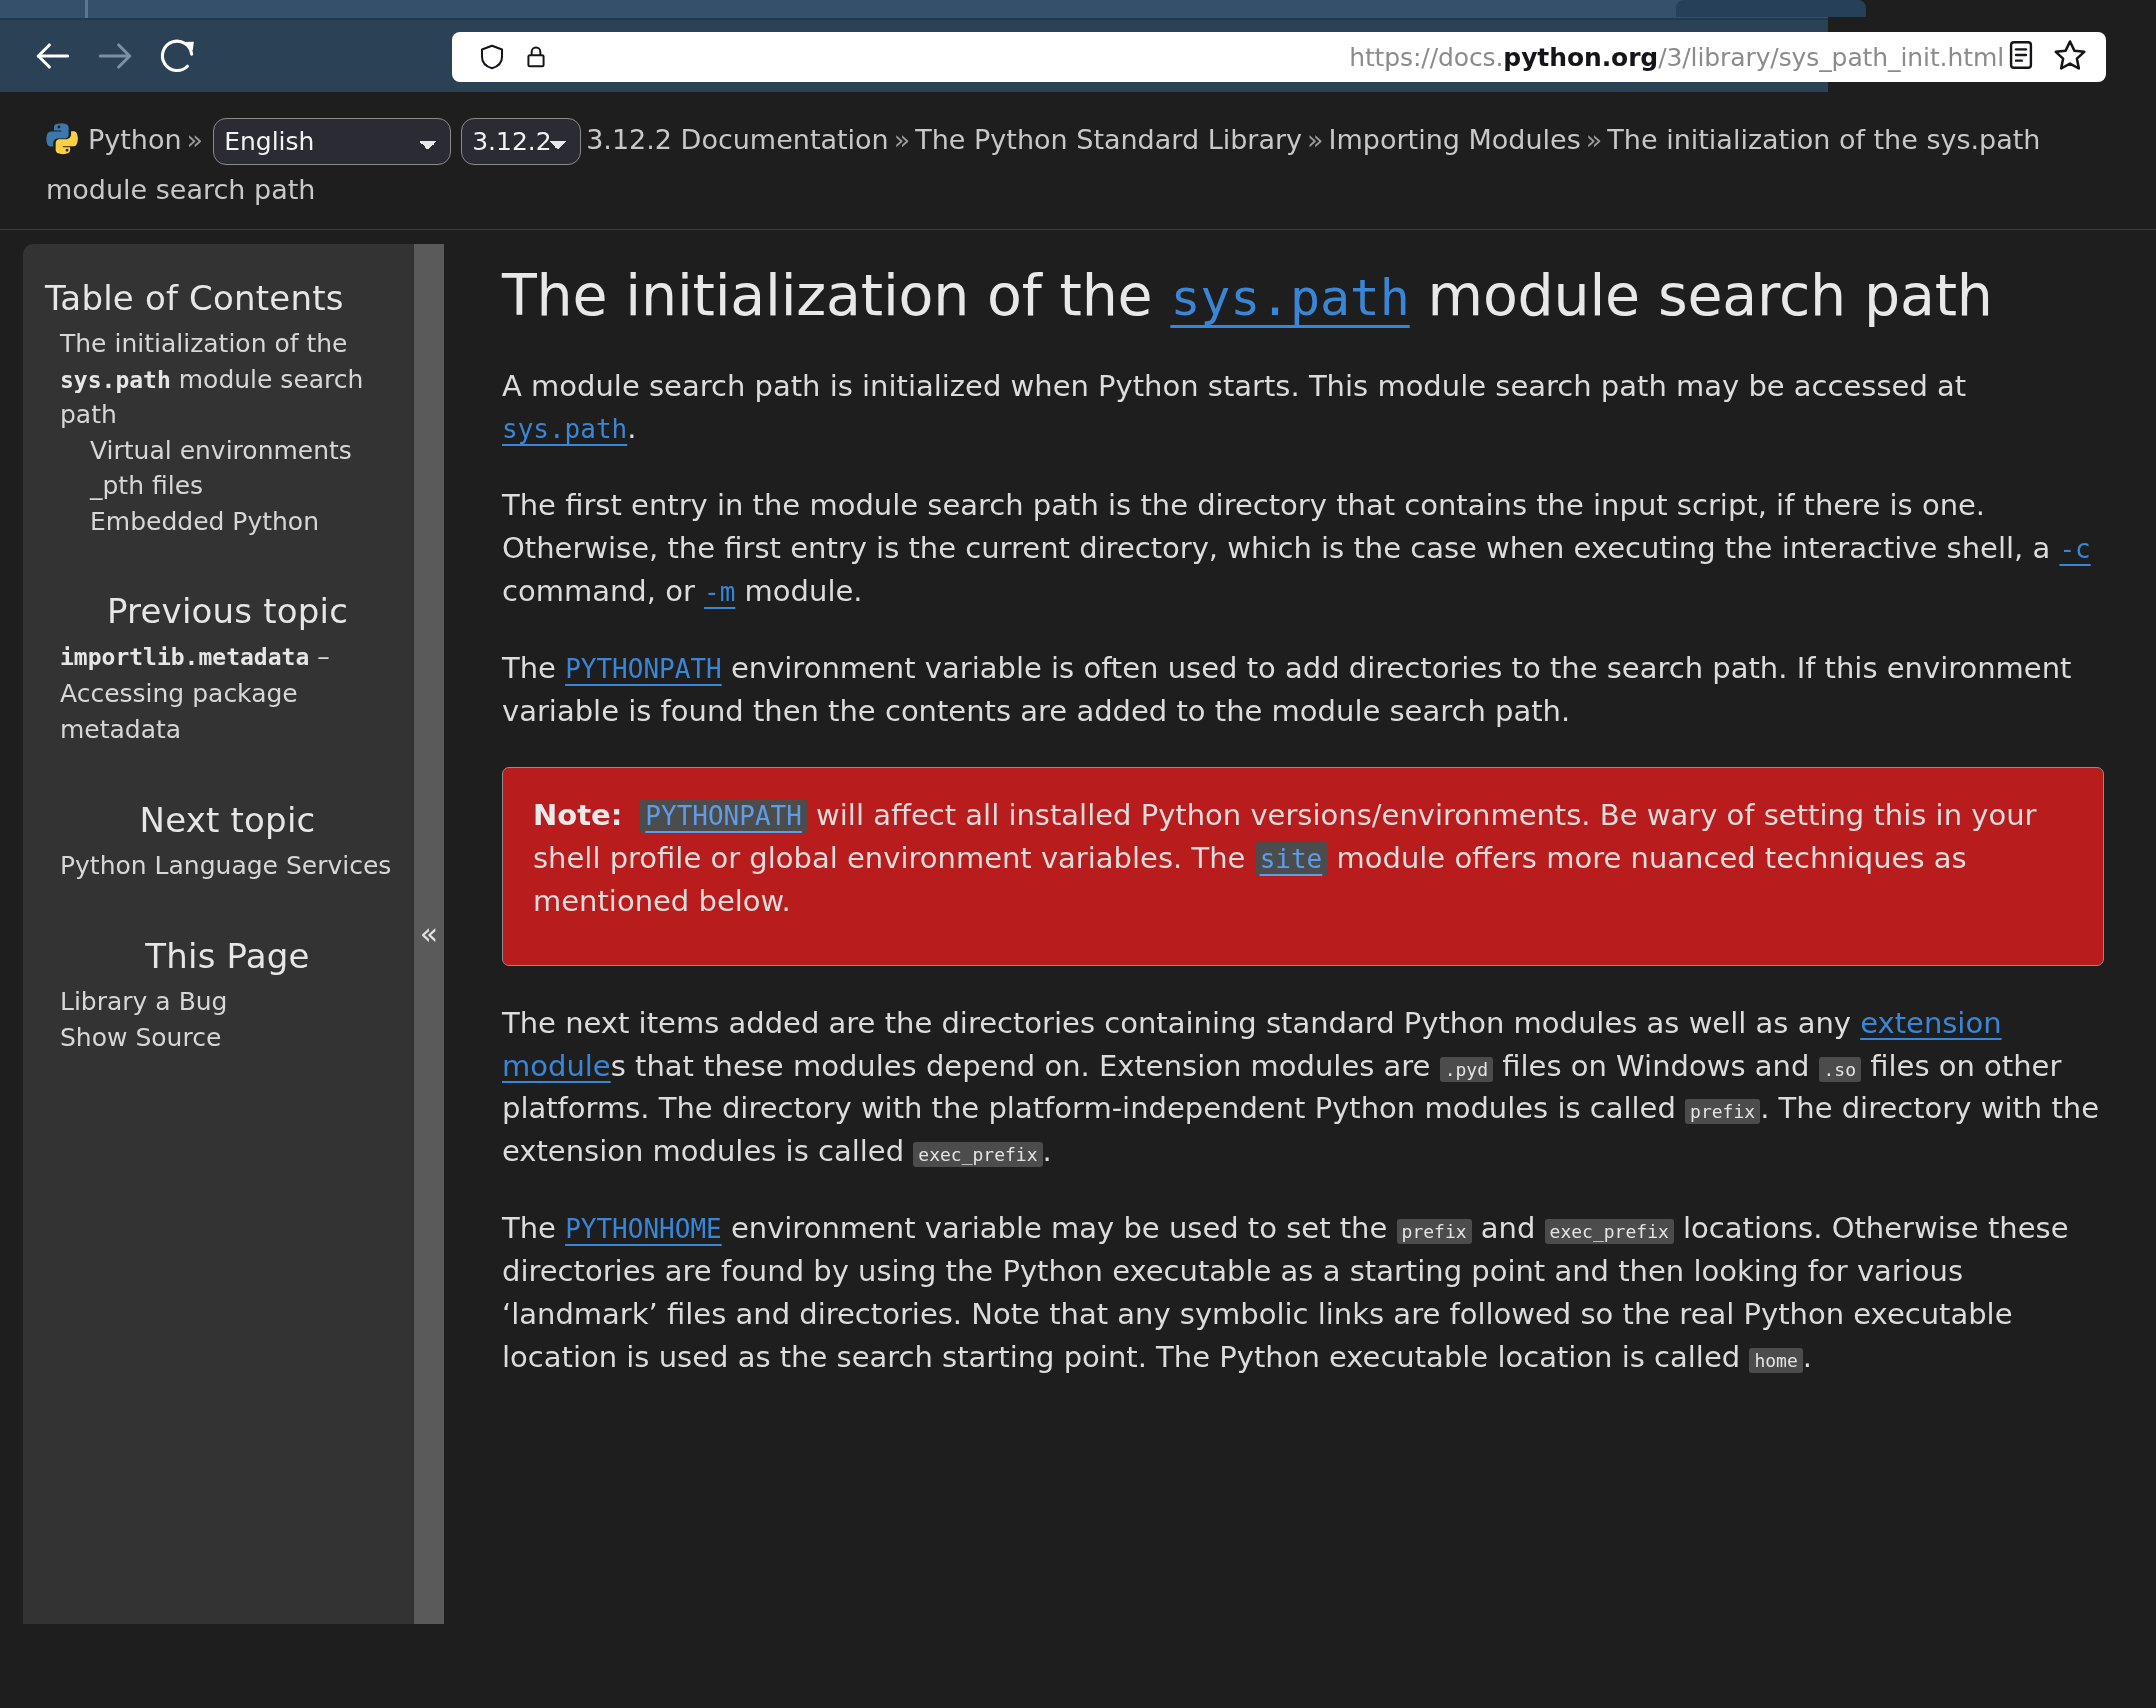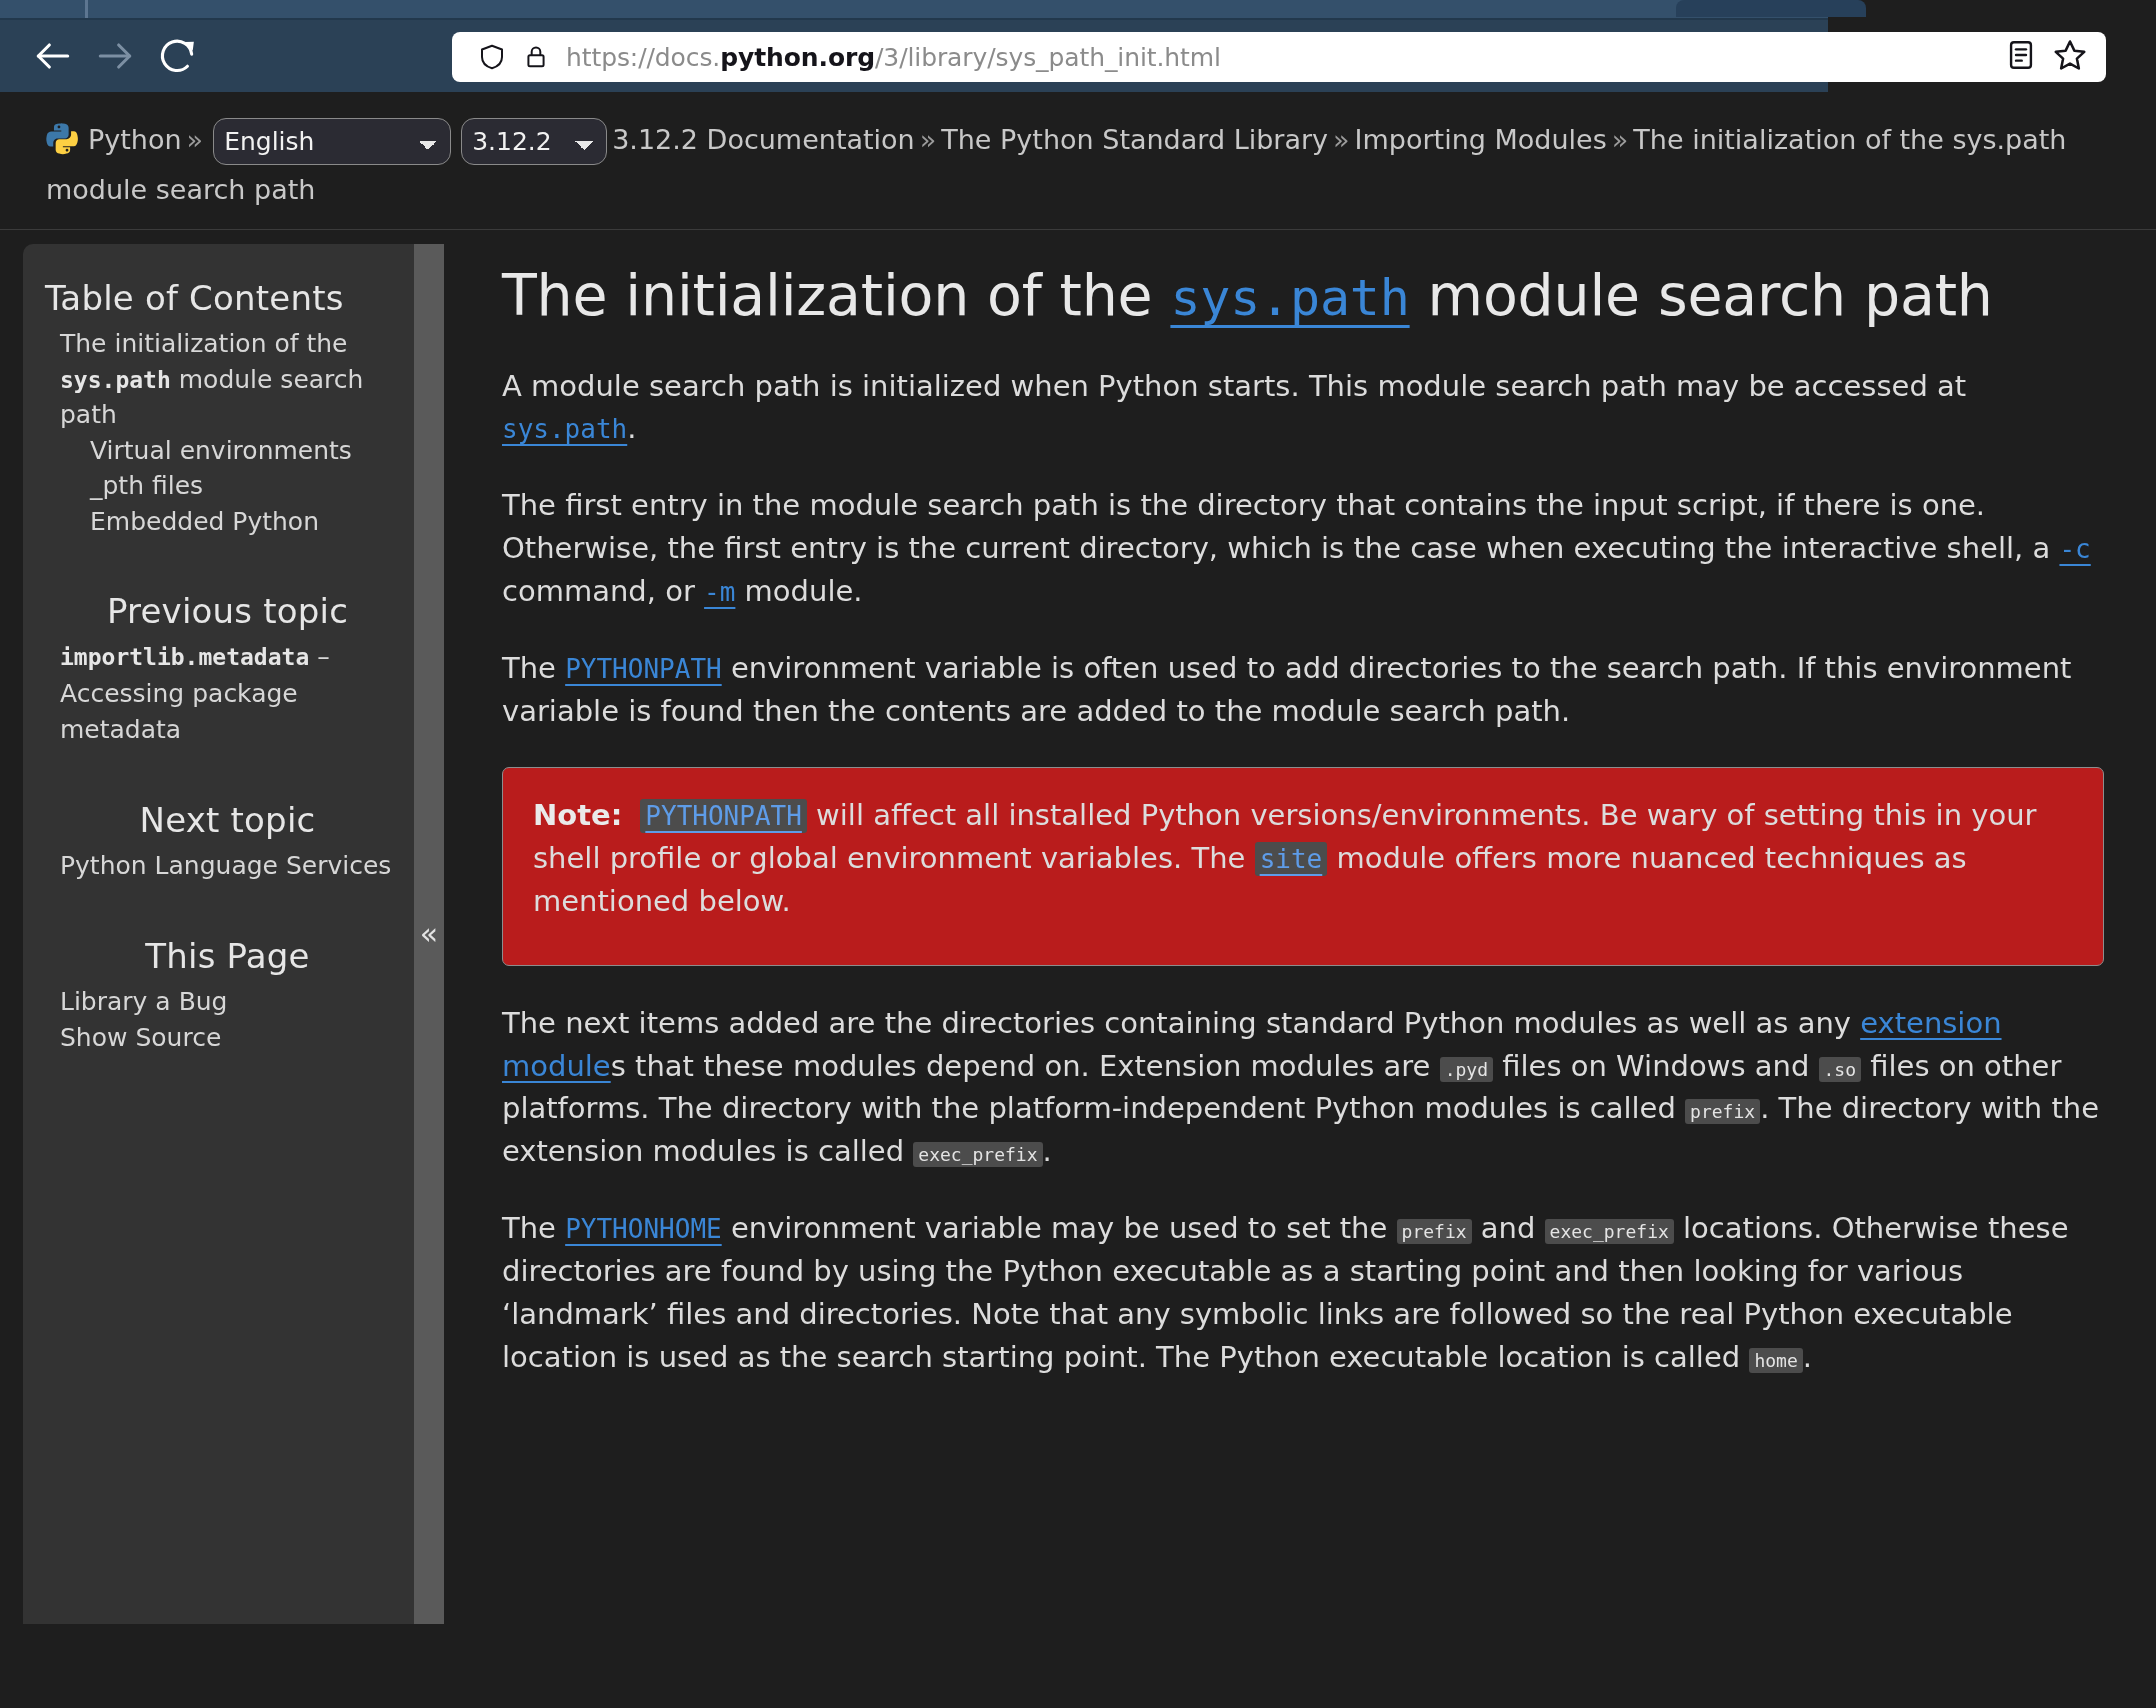--- a/index.html
+++ b/index.html
@@ -6,21 +6,21 @@
   * { box-sizing: border-box; }
   html, body {
     margin: 0; padding: 0;
     width: 2156px; height: 1708px;
     overflow: hidden;
     background: #1e1e1e;
     font-family: "DejaVu Sans", "Liberation Sans", sans-serif;
   }
 
   
-  #browser-chrome { width: 1828px; background: #2b4156; }
+  #browser-chrome { width: 1828px; background: #2b4156; text-align: right; }
 
   #tab-strip {
     height: 18px; width: 100%;
     background: #34506b;
     position: relative;
   }
   #tab-strip-divider {
     position: absolute; left: 85px; top: 0; width: 3px; height: 18px;
     background: #5d7691;
   }
@@ -105,21 +105,21 @@
     background-image:
       linear-gradient(45deg, transparent 50%, #e8e8e8 50%),
       linear-gradient(135deg, #e8e8e8 50%, transparent 50%);
     background-position:
       calc(100% - 22px) 22px,
       calc(100% - 13px) 22px;
     background-size: 9px 9px, 9px 9px;
     background-repeat: no-repeat;
   }
   #lang-select { width: 238px; }
-  #ver-select { width: 146px; }
+  #ver-select { width: 120px; }
 
   
   #body-wrap { display: flex; position: relative; }
 
   #sidebar {
     width: 444px;
     flex: 0 0 444px;
     position: relative;
     padding: 14px 0 0 23px;
   }

